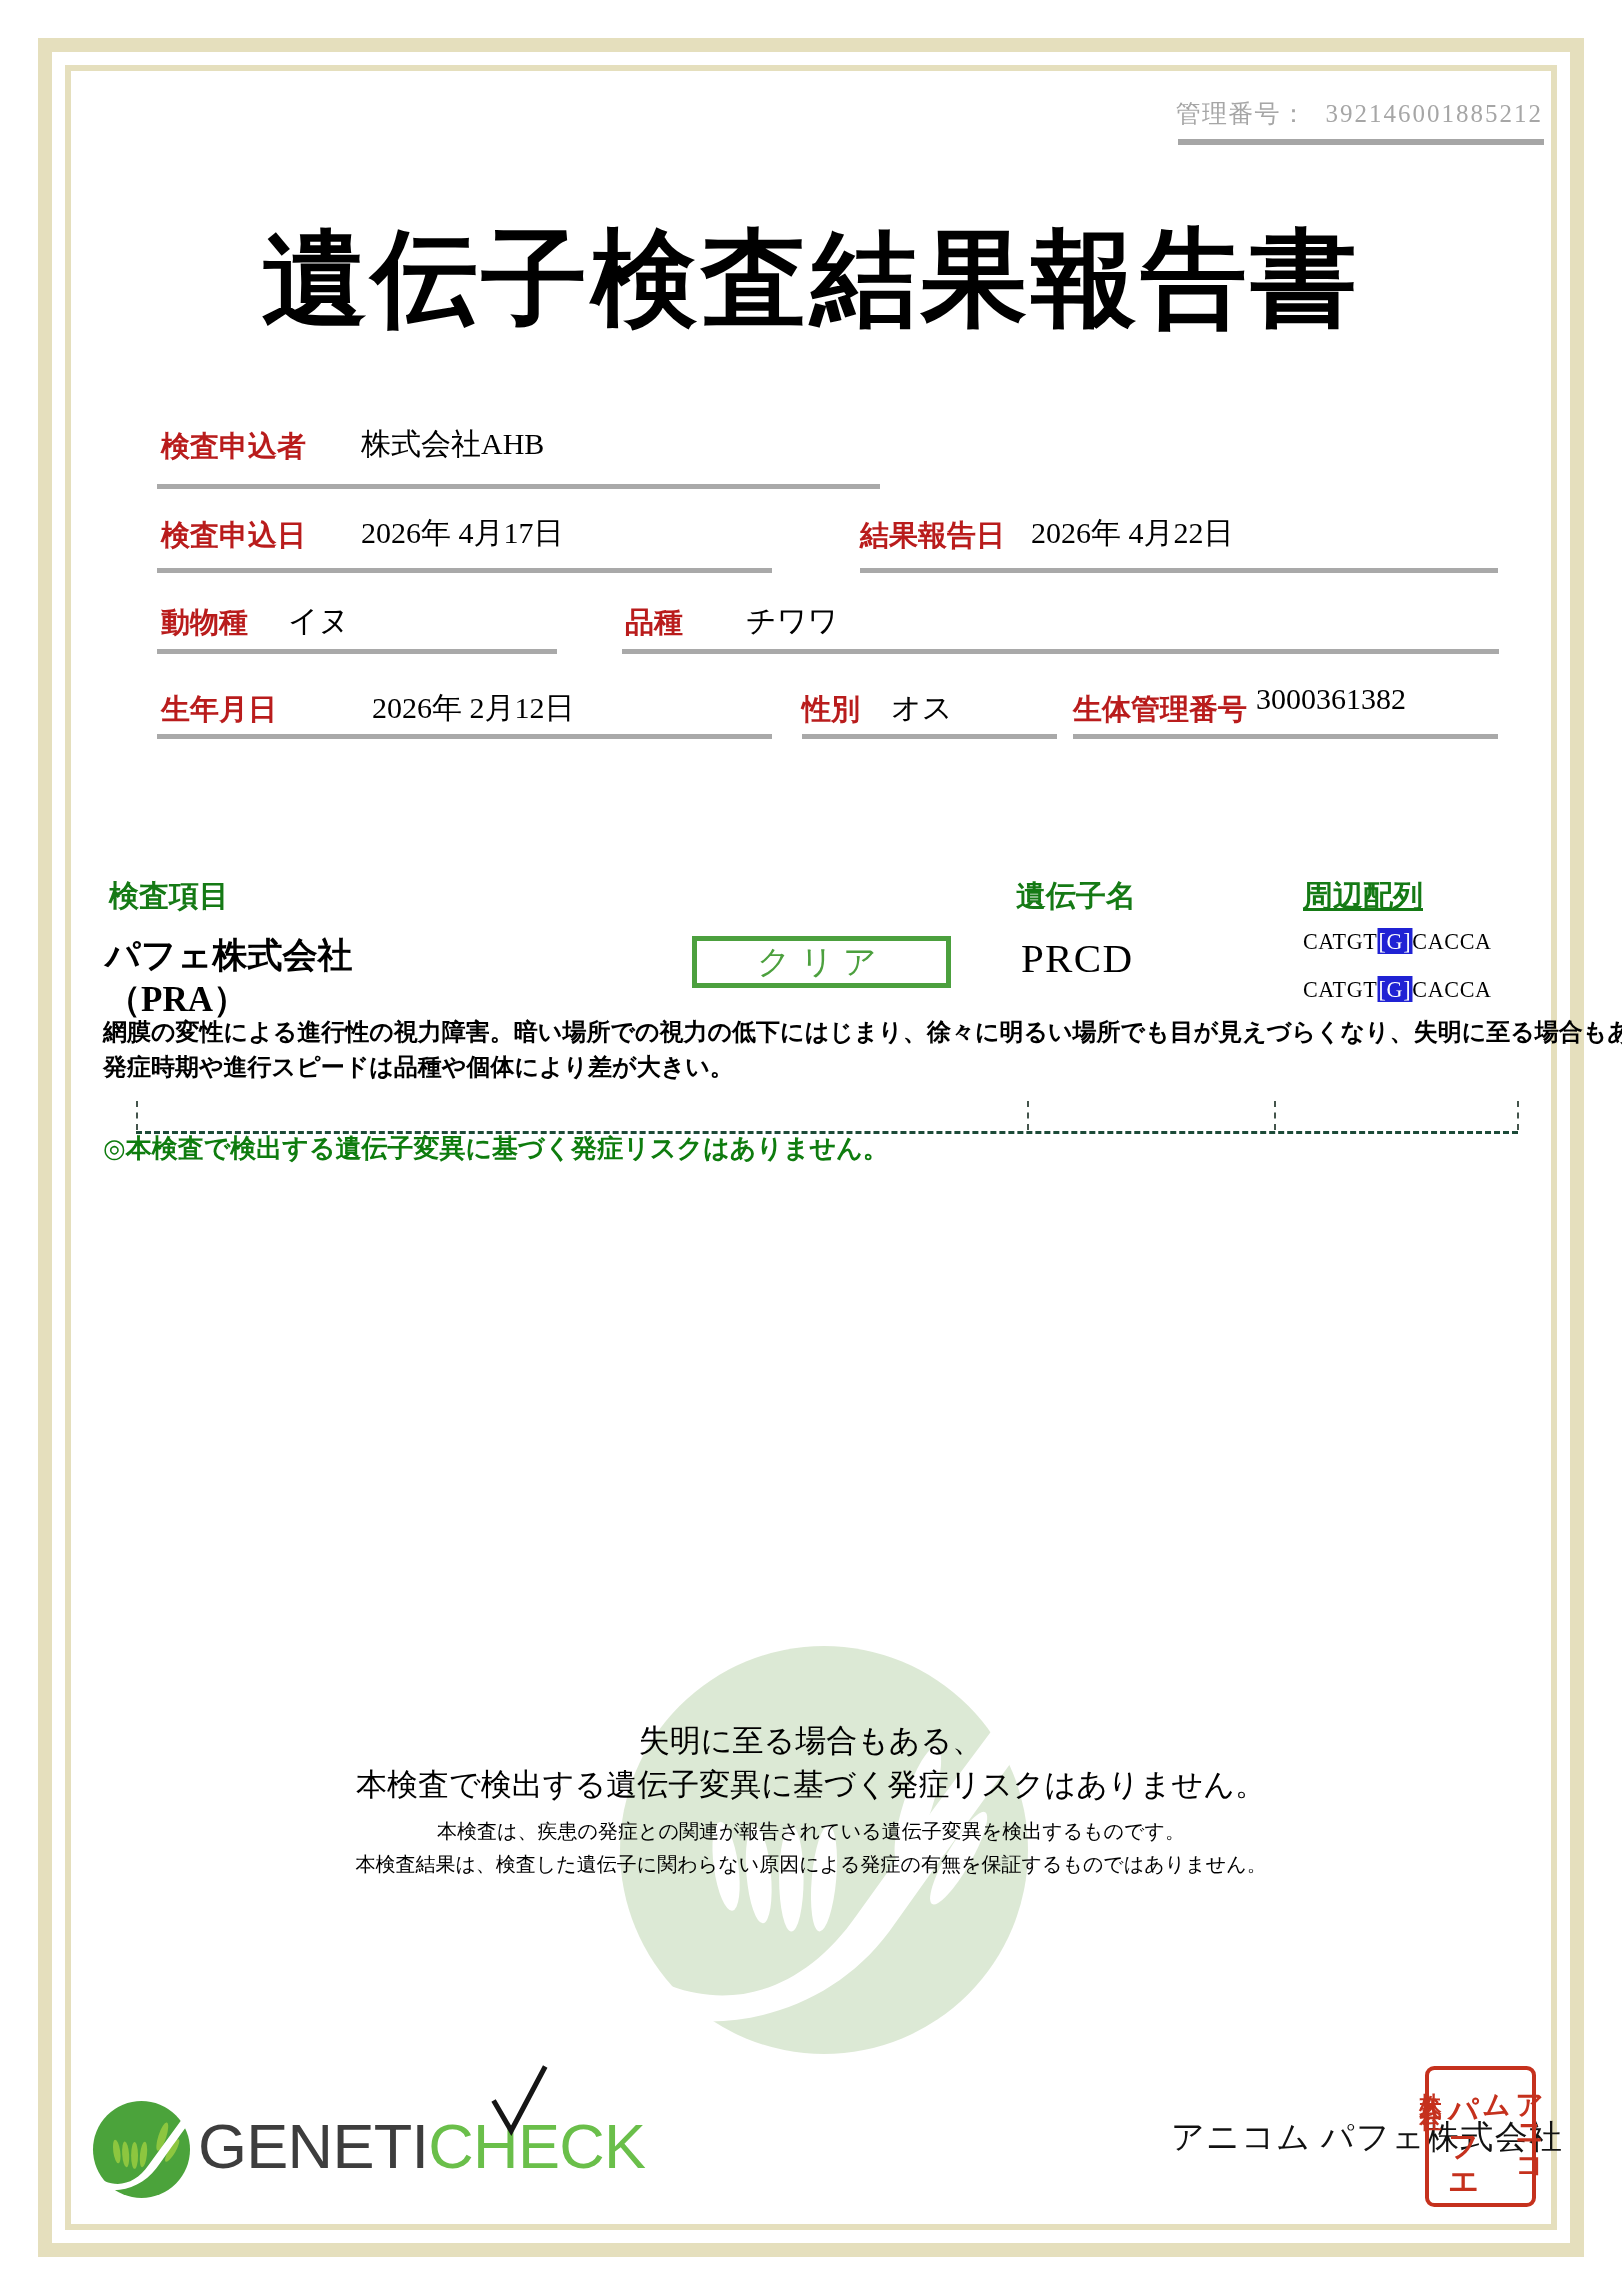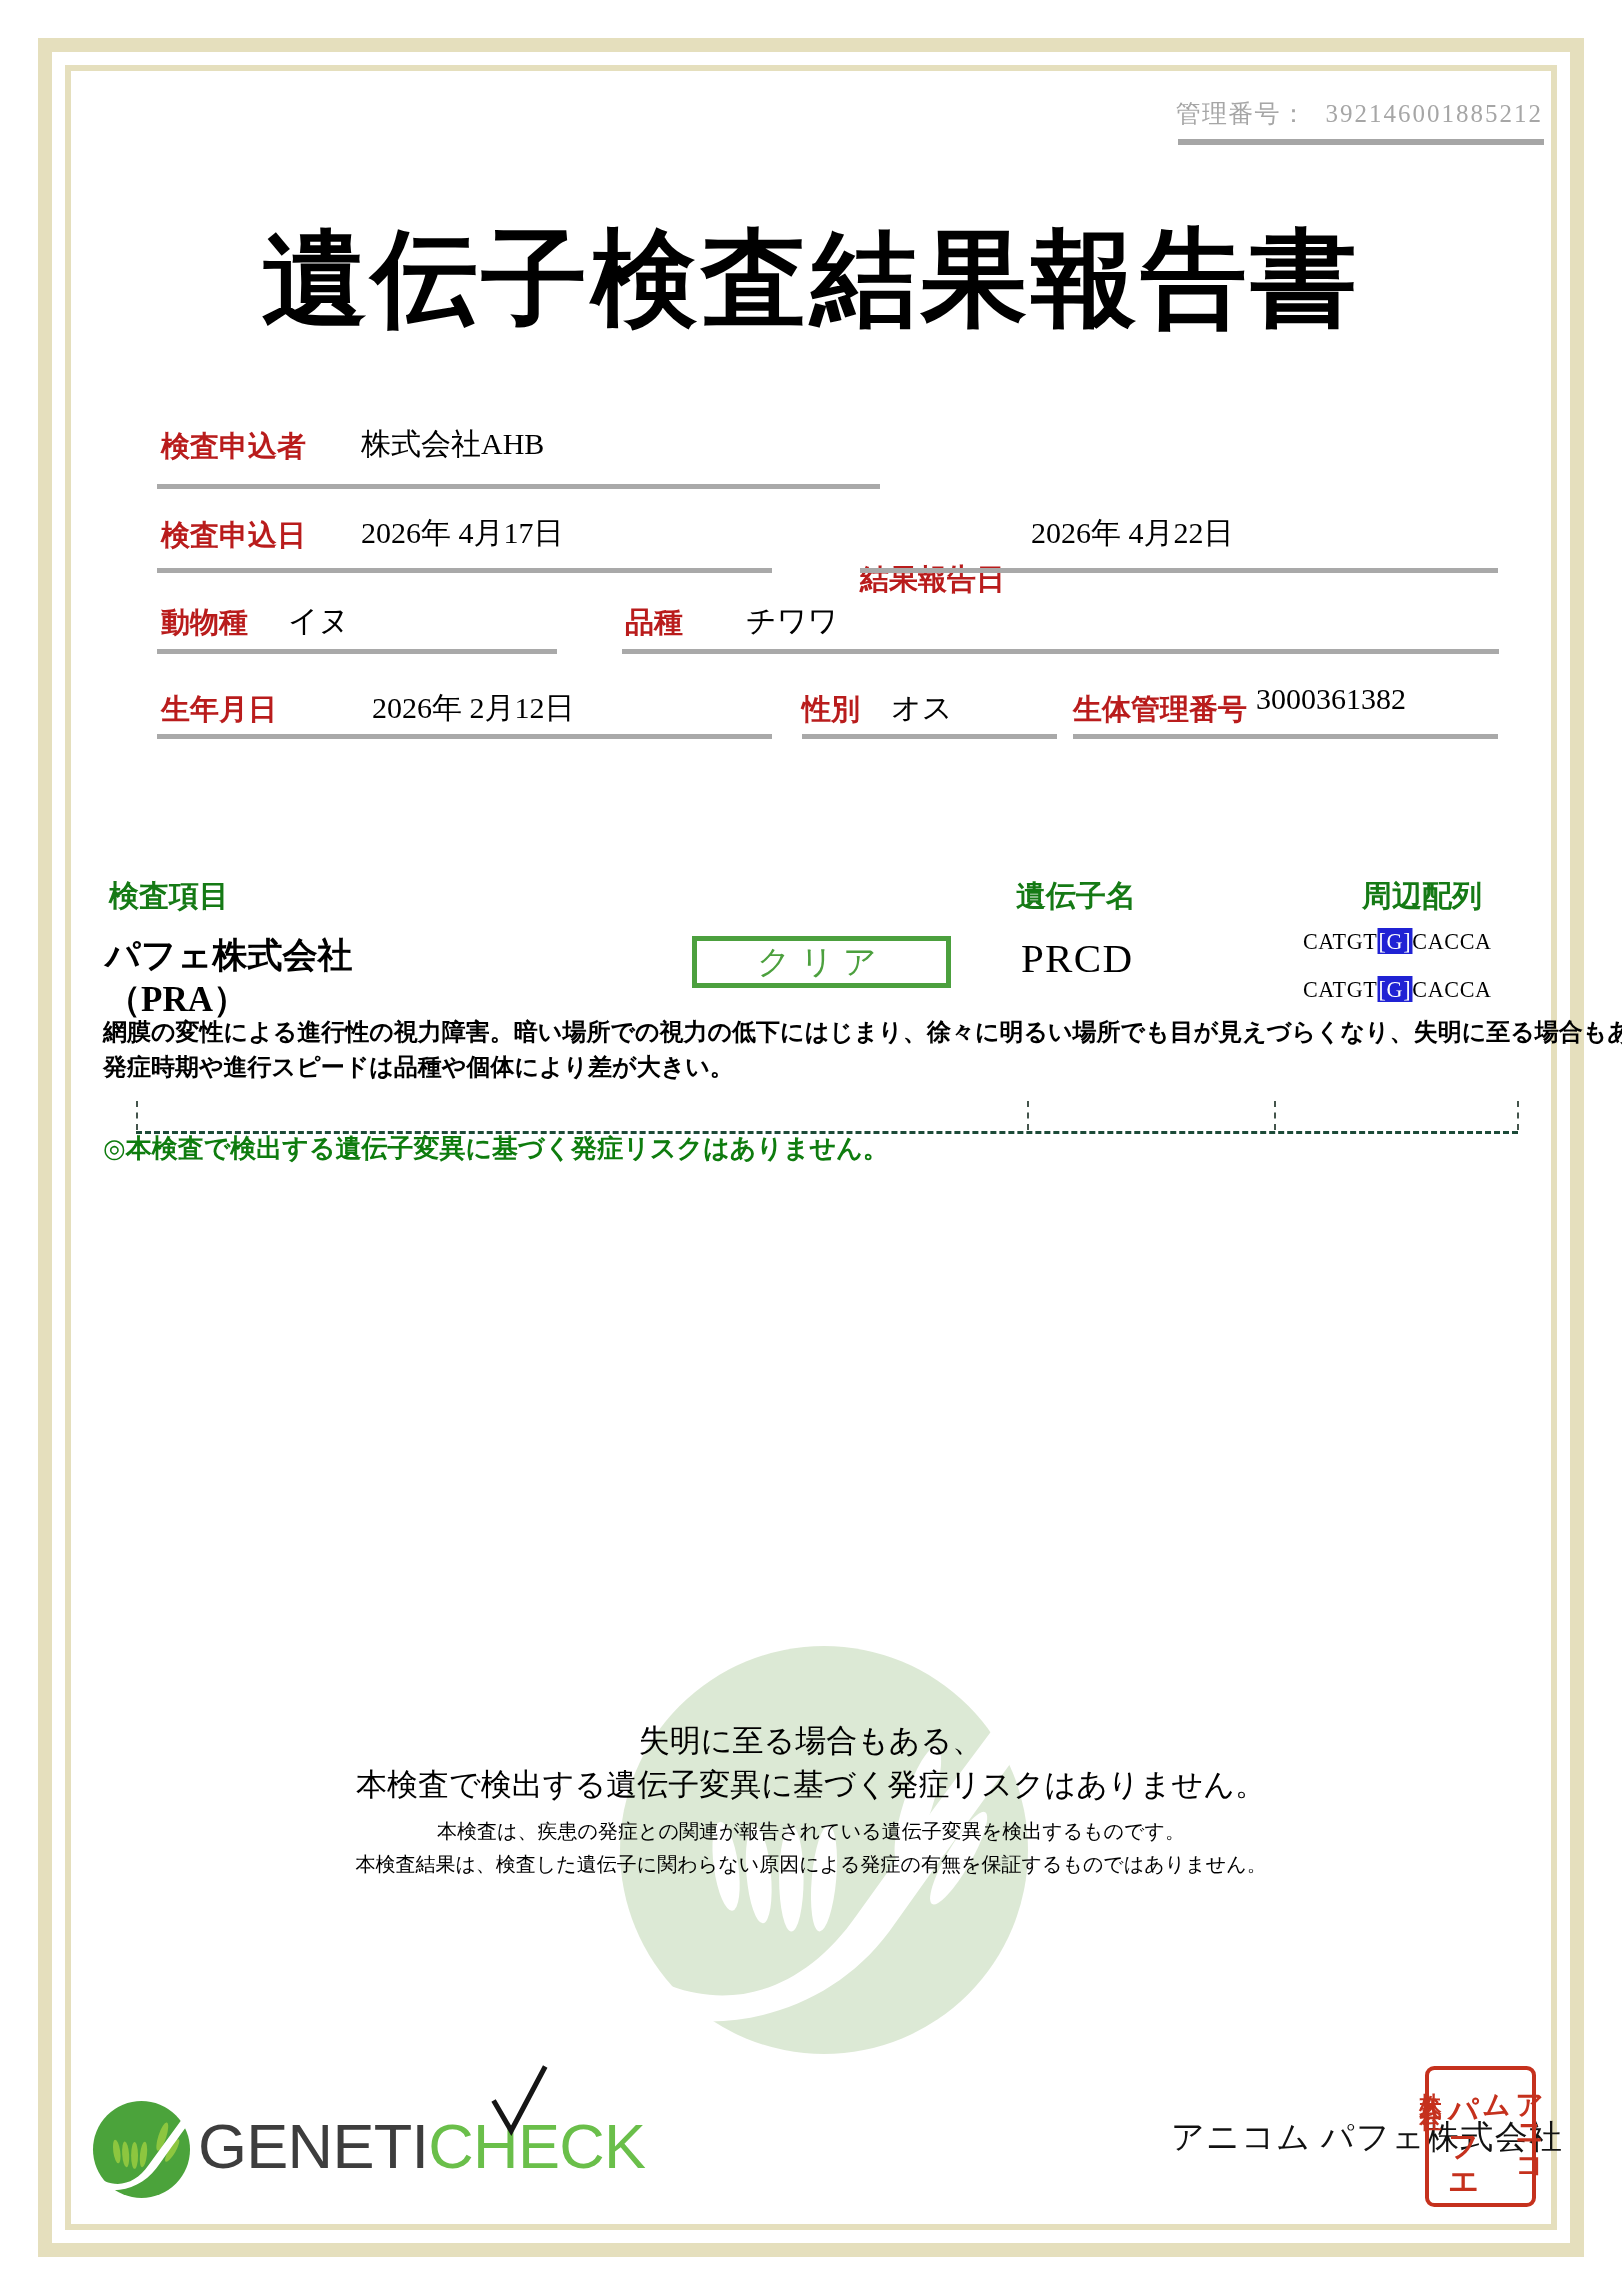--- a/index.html
+++ b/index.html
@@ -92,21 +92,21 @@
 
 <h1 class="abs title">遺伝子検査結果報告書</h1>
 
 <div class="abs lbl" style="top:427px;left:161px;">検査申込者</div>
 <div class="abs val" style="top:424px;left:361px;">株式会社AHB</div>
 <div class="abs uline" style="top:484px;left:157px;width:723px;"></div>
 
 <div class="abs lbl" style="top:516px;left:161px;">検査申込日</div>
 <div class="abs val" style="top:513px;left:361px;">2026年 4月17日</div>
 <div class="abs uline" style="top:568px;left:157px;width:615px;"></div>
-<div class="abs lbl" style="top:516px;left:860px;margin-top:44px;">結果報告日</div>
+<div class="abs lbl" style="top:516px;left:860px;">結果報告日</div>
 <div class="abs val" style="top:513px;left:1031px;">2026年 4月22日</div>
 <div class="abs uline" style="top:568px;left:860px;width:638px;"></div>
 
 <div class="abs lbl" style="top:603px;left:161px;">動物種</div>
 <div class="abs val" style="top:601px;left:288px;">イヌ</div>
 <div class="abs uline" style="top:649px;left:157px;width:400px;"></div>
 <div class="abs lbl" style="top:603px;left:625px;">品種</div>
 <div class="abs val" style="top:601px;left:746px;">チワワ</div>
 <div class="abs uline" style="top:649px;left:622px;width:877px;"></div>
 
@@ -115,21 +115,21 @@
 <div class="abs uline" style="top:734px;left:157px;width:615px;"></div>
 <div class="abs lbl" style="top:690px;left:802px;">性別</div>
 <div class="abs val" style="top:688px;left:891px;">オス</div>
 <div class="abs uline" style="top:734px;left:802px;width:255px;"></div>
 <div class="abs lbl" style="top:690px;left:1073px;">生体管理番号</div>
 <div class="abs val" style="top:682px;left:1256px;">3000361382</div>
 <div class="abs uline" style="top:734px;left:1073px;width:425px;"></div>
 
 <div class="abs green-h" style="top:876px;left:109px;">検査項目</div>
 <div class="abs green-h" style="top:876px;left:1016px;">遺伝子名</div>
-<div class="abs green-h" style="top:876px;left:1362px;">周辺配列</div>
+<div class="abs green-h" style="top:876px;left:1303px;text-decoration:underline;">周辺配列</div>
 
 <div class="abs disease" style="top:932px;left:105px;">パフェ株式会社</div>
 <div class="abs disease" style="top:976px;left:106px;">（PRA）</div>
 
 <div class="abs result-box">
   <span>クリア</span>
 </div>
 
 <div class="abs gene" style="top:934px;left:1021px;">PRCD</div>
 

